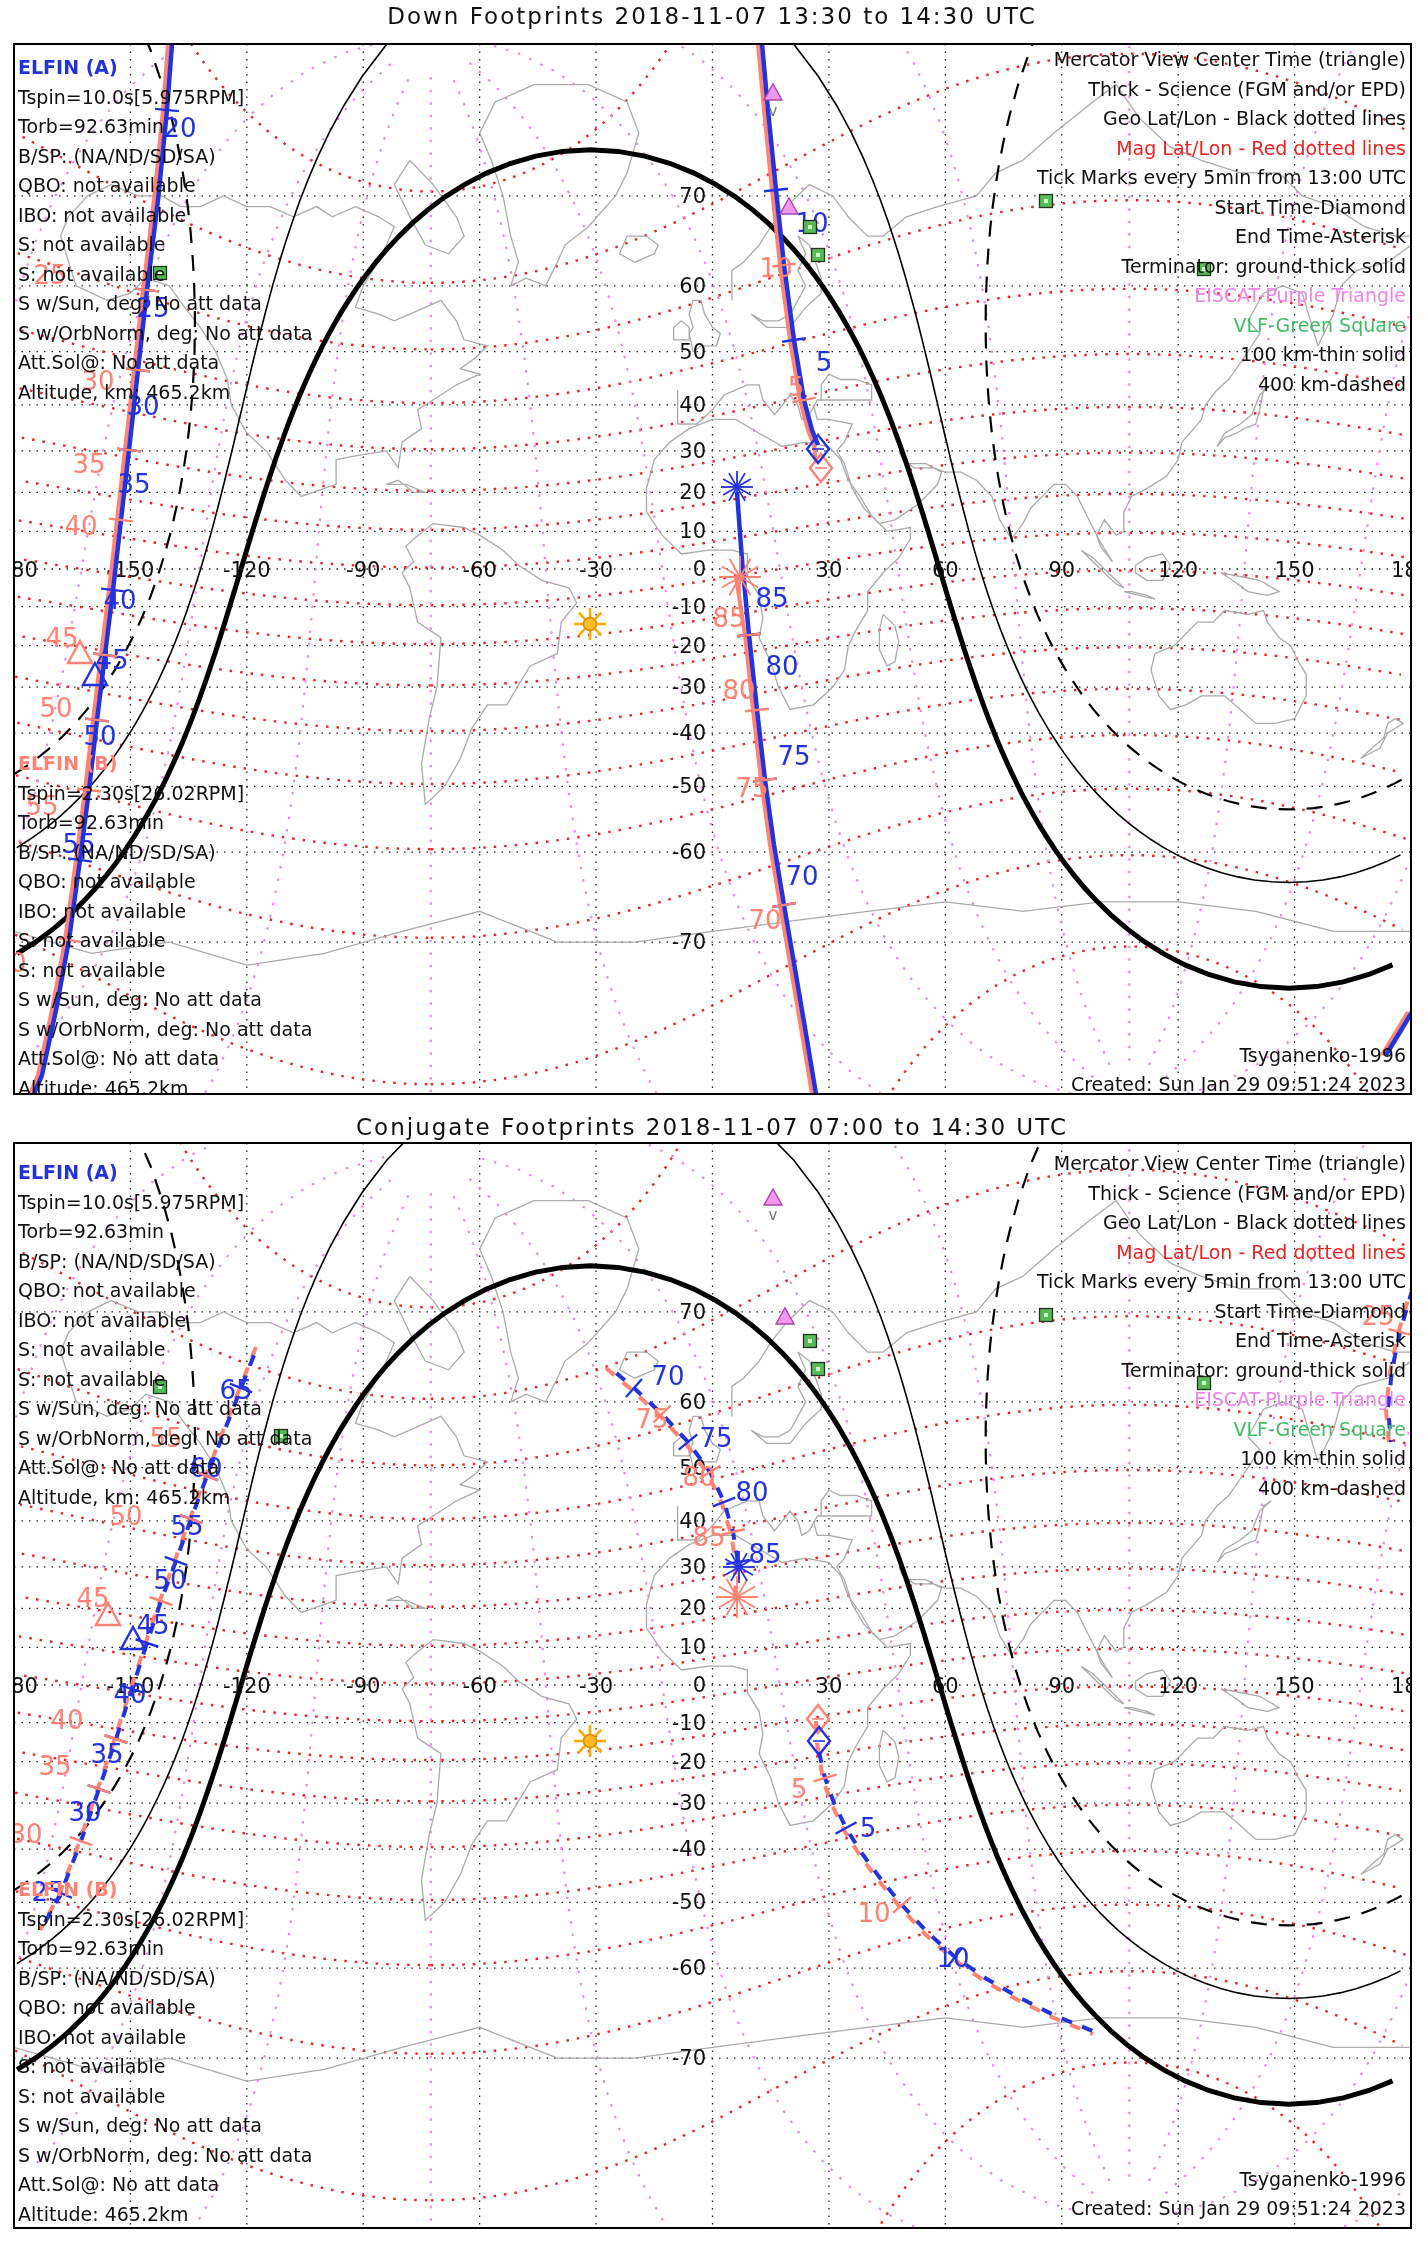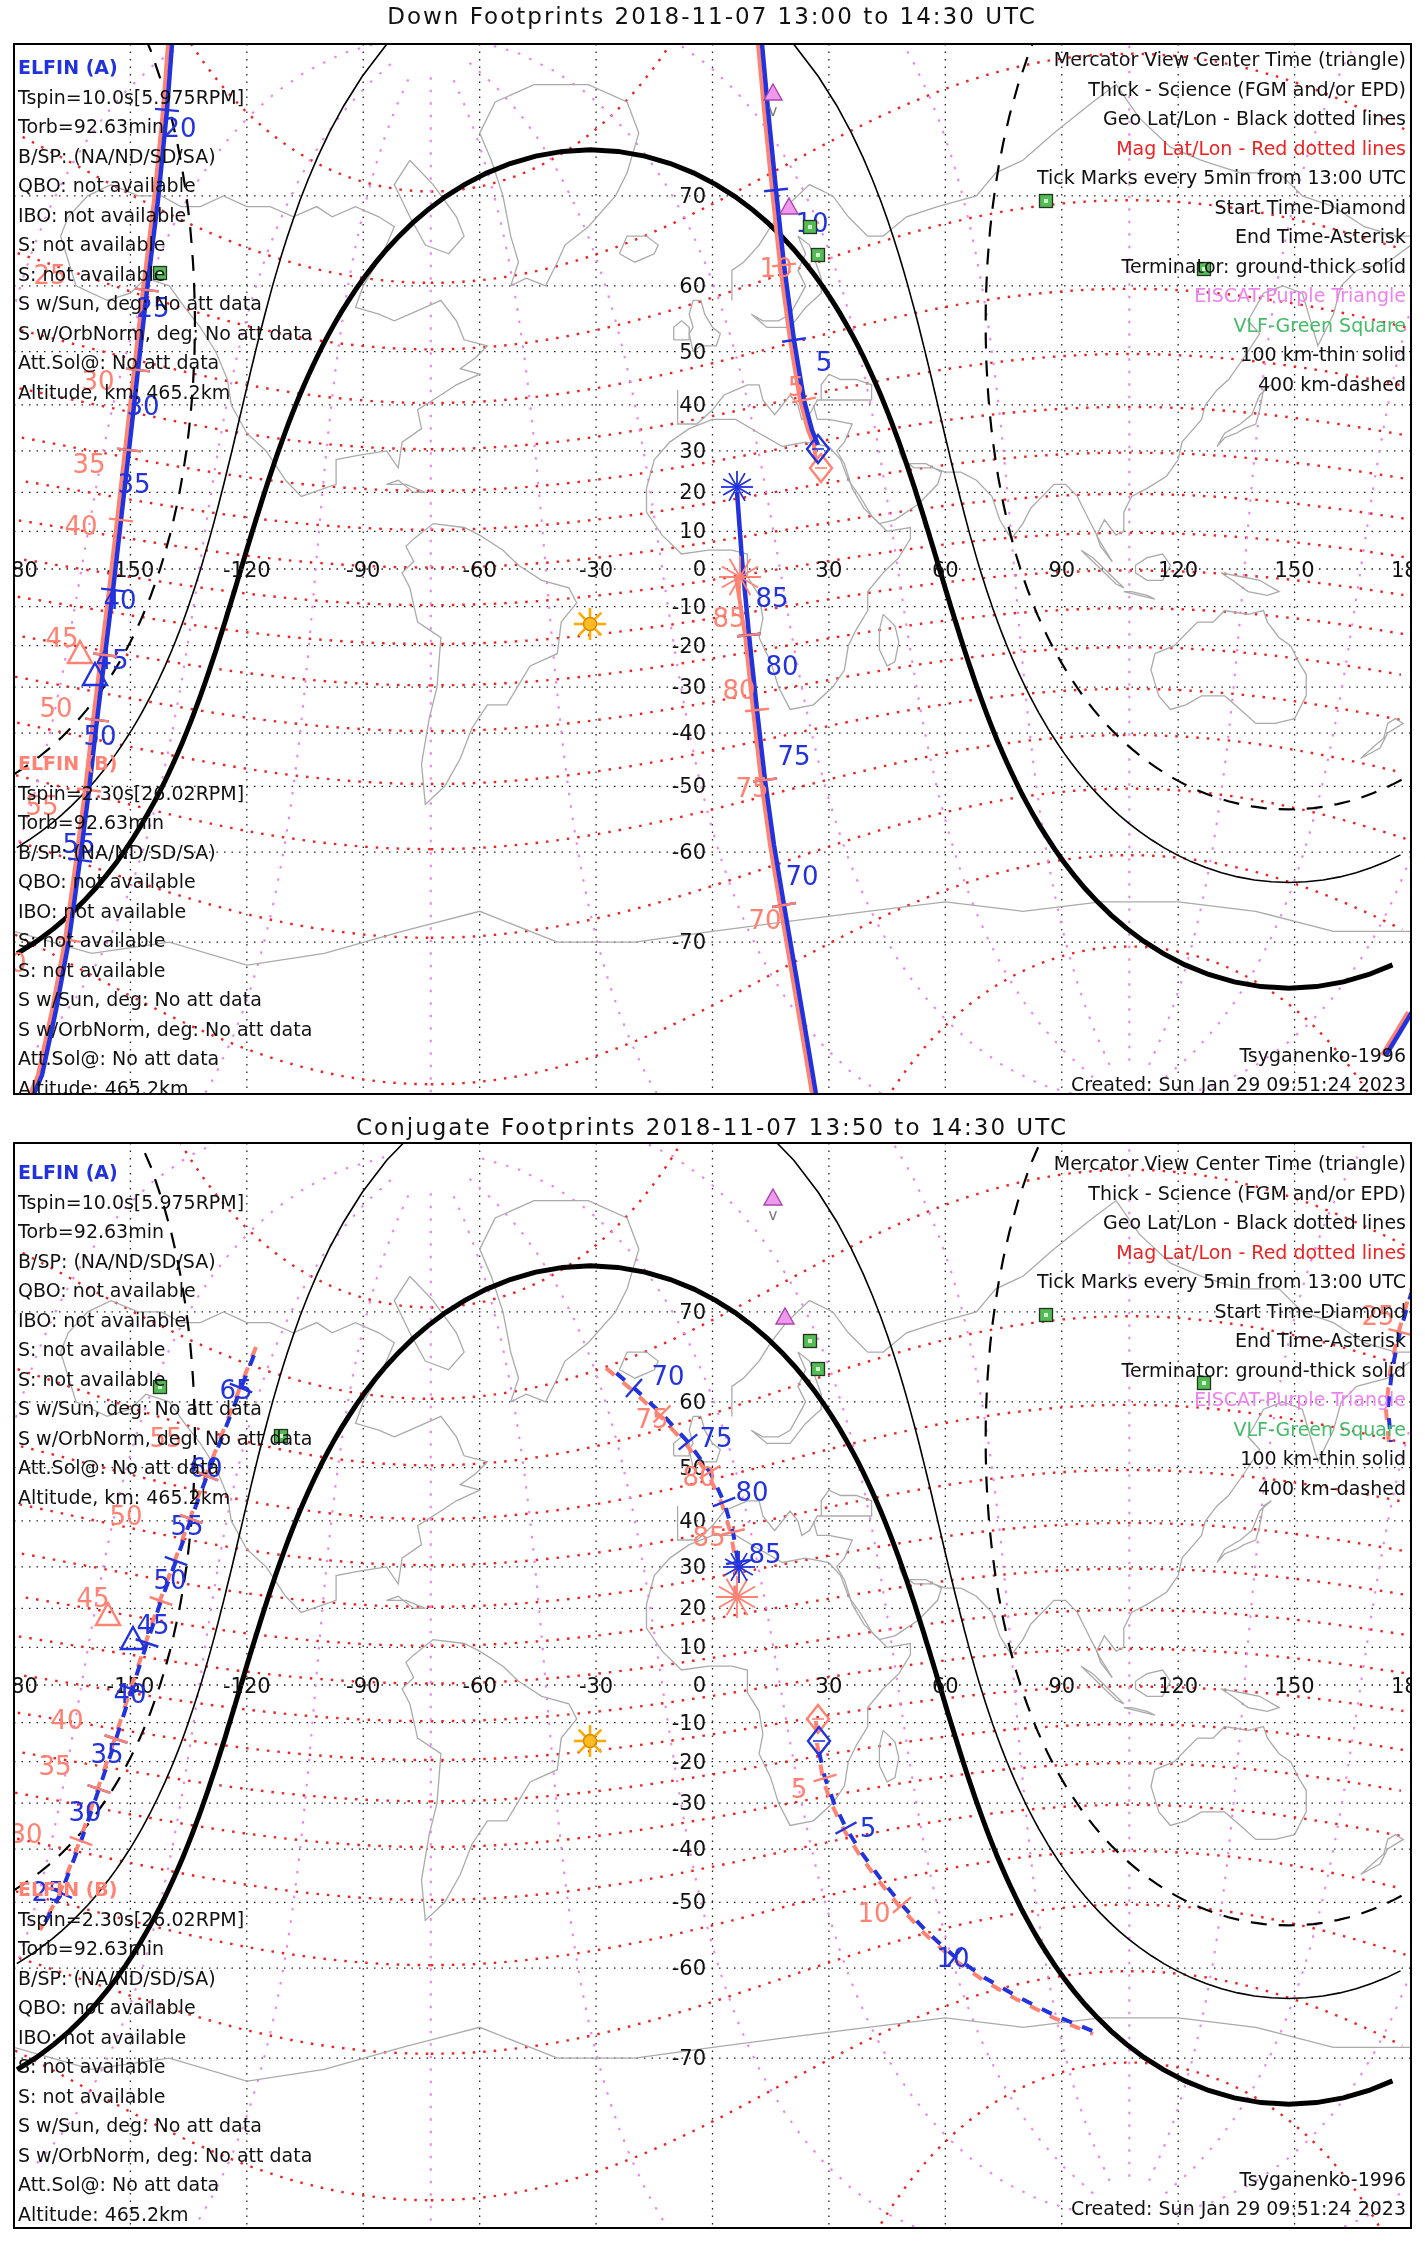--- a/index.html
+++ b/index.html
@@ -522,21 +522,21 @@
         <rect x="1202" y="1381" width="4" height="4" fill="#ccffcc"></rect>
         <rect x="274.5" y="1429.5" width="13" height="13" fill="#55bb55" stroke="#223322" stroke-width="1.3"></rect>
         <rect x="279" y="1434" width="4" height="4" fill="#ccffcc"></rect>
         <polygon points="773,1189 782,1205 764,1205" fill="#ee99ee" stroke="#aa44aa" stroke-width="1.4"></polygon>
         <polygon points="785,1308 794,1324 776,1324" fill="#ee99ee" stroke="#aa44aa" stroke-width="1.4"></polygon>
         <text x="773" y="1220" text-anchor="middle" font-size="15" fill="#777">v</text>
       </g>
       <rect x="14" y="1143" width="1397" height="1085" fill="none" stroke="#000" stroke-width="2"></rect>
     </svg>
   <div id="overlay">
-      <div class="t title" style="left:712px;top:5px;">Down Footprints 2018-11-07 13:00 to 14:30 UTC</div>
+      <div class="t title" style="left:712px;top:5px;">Down Footprints 2018-11-07 13:30 to 14:30 UTC</div>
       <div class="t " style="left:18px;top:56.0px;color:#2233dd;font-weight:600;">ELFIN (A)</div>
       <div class="t " style="left:18px;top:85.5px;color:#111;">Tspin=10.0s[5.975RPM]</div>
       <div class="t " style="left:18px;top:115.0px;color:#111;">Torb=92.63min</div>
       <div class="t " style="left:18px;top:144.5px;color:#111;">B/SP: (NA/ND/SD/SA)</div>
       <div class="t " style="left:18px;top:174.0px;color:#111;">QBO: not available</div>
       <div class="t " style="left:18px;top:203.5px;color:#111;">IBO: not available</div>
       <div class="t " style="left:18px;top:233.0px;color:#111;">S: not available</div>
       <div class="t " style="left:18px;top:262.5px;color:#111;">S: not available</div>
       <div class="t " style="left:18px;top:292.0px;color:#111;">S w/Sun, deg: No att data</div>
       <div class="t " style="left:18px;top:321.5px;color:#111;">S w/OrbNorm, deg: No att data</div>
@@ -561,21 +561,21 @@
       <div class="t rt" style="left:1406px;top:166.0px;color:#111111;">Tick Marks every 5min from 13:00 UTC</div>
       <div class="t rt" style="left:1406px;top:195.5px;color:#111111;">Start Time-Diamond</div>
       <div class="t rt" style="left:1406px;top:225.0px;color:#111111;">End Time-Asterisk</div>
       <div class="t rt" style="left:1406px;top:254.5px;color:#111111;">Terminator: ground-thick solid</div>
       <div class="t rt" style="left:1406px;top:284.0px;color:#ee82ee;">EISCAT-Purple Triangle</div>
       <div class="t rt" style="left:1406px;top:313.5px;color:#44bb66;">VLF-Green Square</div>
       <div class="t rt" style="left:1406px;top:343.0px;color:#111111;">100 km-thin solid</div>
       <div class="t rt" style="left:1406px;top:372.5px;color:#111111;">400 km-dashed</div>
       <div class="t rt" style="left:1406px;top:1044px;">Tsyganenko-1996</div>
       <div class="t rt" style="left:1406px;top:1073px;">Created: Sun Jan 29 09:51:24 2023</div>
-      <div class="t title" style="left:712px;top:1116px;">Conjugate Footprints 2018-11-07 13:50 to 14:30 UTC</div>
+      <div class="t title" style="left:712px;top:1116px;">Conjugate Footprints 2018-11-07 07:00 to 14:30 UTC</div>
       <div class="t " style="left:18px;top:1161.0px;color:#2233dd;font-weight:600;">ELFIN (A)</div>
       <div class="t " style="left:18px;top:1190.5px;color:#111;">Tspin=10.0s[5.975RPM]</div>
       <div class="t " style="left:18px;top:1220.0px;color:#111;">Torb=92.63min</div>
       <div class="t " style="left:18px;top:1249.5px;color:#111;">B/SP: (NA/ND/SD/SA)</div>
       <div class="t " style="left:18px;top:1279.0px;color:#111;">QBO: not available</div>
       <div class="t " style="left:18px;top:1308.5px;color:#111;">IBO: not available</div>
       <div class="t " style="left:18px;top:1338.0px;color:#111;">S: not available</div>
       <div class="t " style="left:18px;top:1367.5px;color:#111;">S: not available</div>
       <div class="t " style="left:18px;top:1397.0px;color:#111;">S w/Sun, deg: No att data</div>
       <div class="t " style="left:18px;top:1426.5px;color:#111;">S w/OrbNorm, deg: No att data</div>

